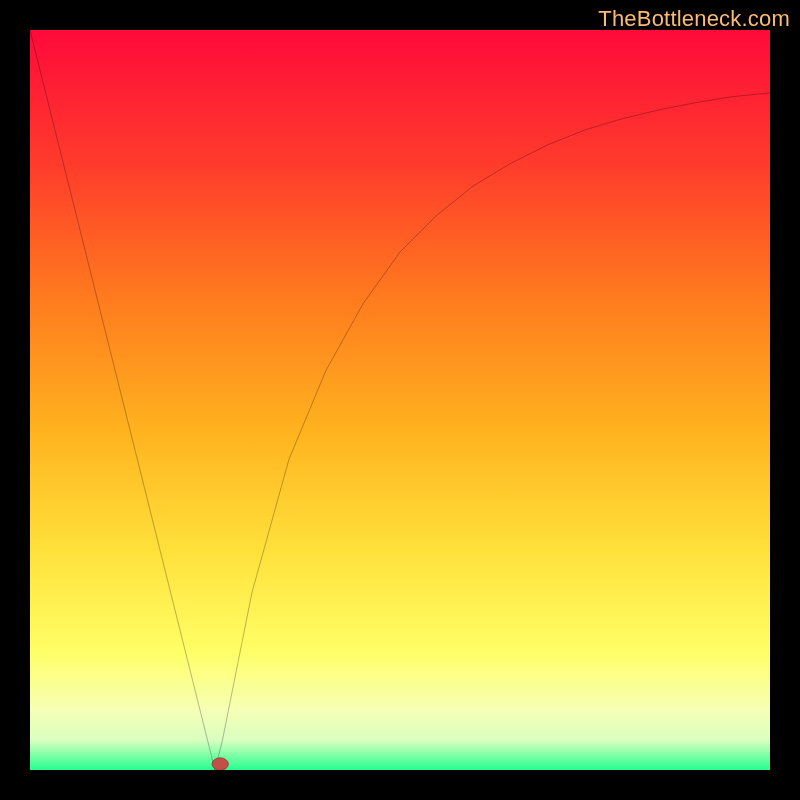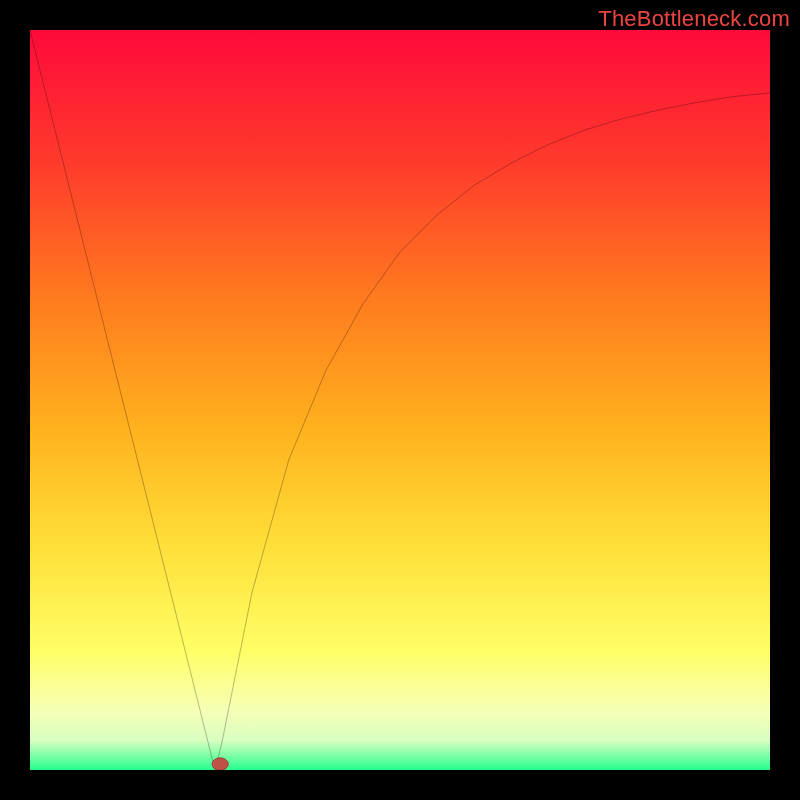--- a/index.html
+++ b/index.html
@@ -21,21 +21,21 @@
     position: absolute;
     left: 30px;
     top: 30px;
     width: 740px;
     height: 740px;
   }
   .watermark {
     position: absolute;
     top: 6px;
     right: 10px;
-    color: #ef4444;
+    color: #fdba74;
     font-size: 22px;
     font-weight: 500;
     letter-spacing: 0.2px;
     user-select: none;
   }
   svg { display: block; }
 </style>
 </head>
 <body>
 

